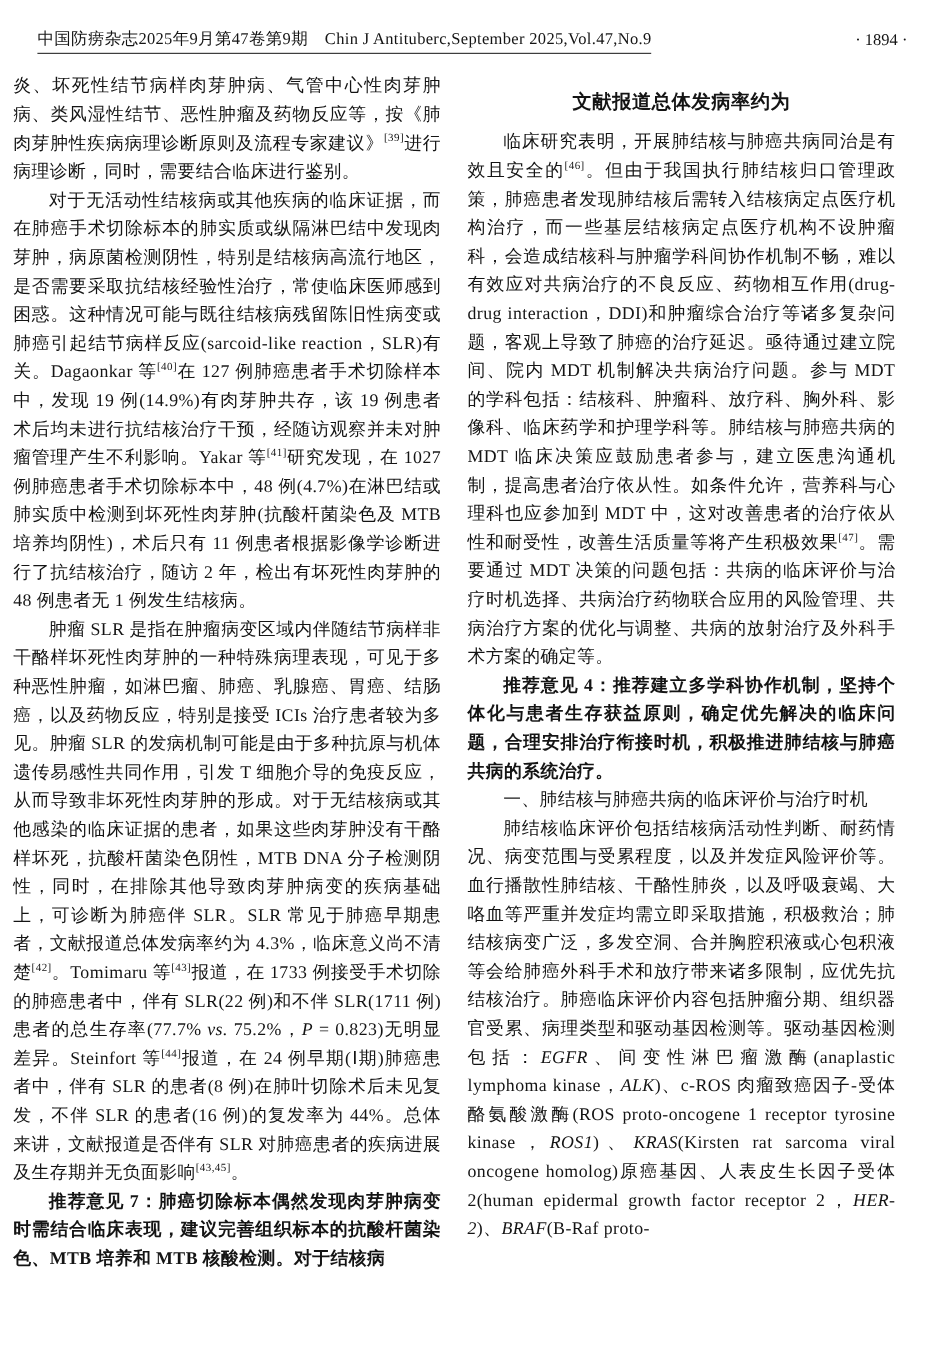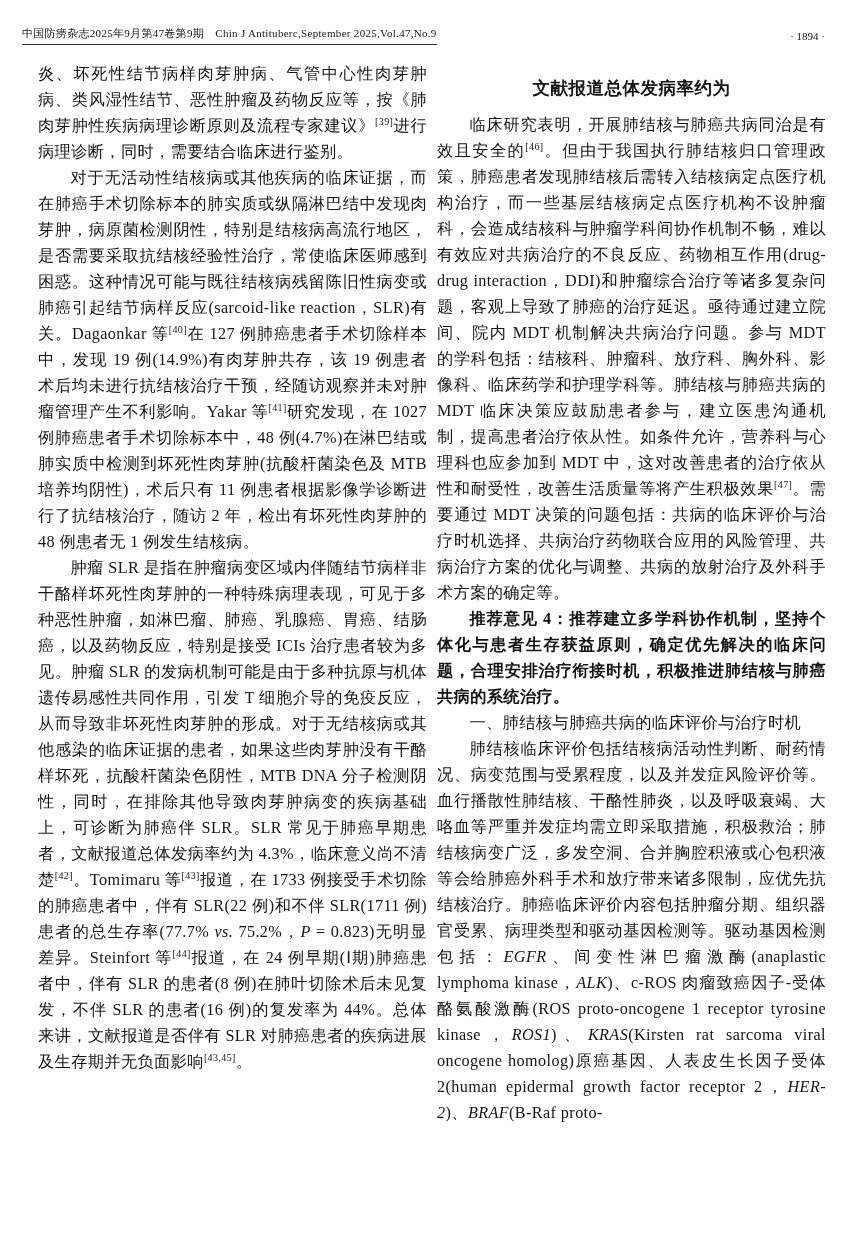--- a/index.html
+++ b/index.html
@@ -10,38 +10,38 @@
     background:#ffffff;
     font-family:"Liberation Serif", serif;
     color:#141414;
     overflow:hidden;
     box-sizing:border-box;
   }
   .header{
     display:flex;
     justify-content:space-between;
     align-items:flex-end;
-    margin:26px 26px 0 22px;
-    font-size:11px;
+    margin:26px 26px 0 34px;
+    font-size:15px;
   }
   .journal{
     display:inline-block;
     border-bottom:1px solid #2a2a2a;
     padding-bottom:3px;
     letter-spacing:0.3px;
     white-space:nowrap;
   }
   .pageno{
     padding-bottom:3px;
     white-space:nowrap;
   }
   .columns{
     display:flex;
-    gap:10px;
-    margin:16px 26px 0 38px;
+    gap:24px;
+    margin:16px 26px 0 12px;
   }
   .col{
     width:389px;
     flex:0 0 389px;
   }
   .col p{
     margin:0;
     font-size:16.2px;
     line-height:26px;
     text-align:justify;
@@ -67,20 +67,21 @@
 <div class="page">
   <div class="header">
     <span class="journal">中国防痨杂志2025年9月第47卷第9期　Chin J Antituberc,September 2025,Vol.47,No.9</span>
     <span class="pageno">· 1894 ·</span>
   </div>
   <div class="columns">
     <div class="col">
         <p class=""><span>炎、坏死性结节病样肉芽肿病、气管中心性肉芽肿病、类风湿性结节、恶性肿瘤及药物反应等，按《肺肉芽肿性疾病病理诊断原则及流程专家建议》</span><sup>[39]</sup><span>进行病理诊断，同时，需要结合临床进行鉴别。</span></p>
         <p class="indent"><span>对于无活动性结核病或其他疾病的临床证据，而在肺癌手术切除标本的肺实质或纵隔淋巴结中发现肉芽肿，病原菌检测阴性，特别是结核病高流行地区，是否需要采取抗结核经验性治疗，常使临床医师感到困惑。这种情况可能与既往结核病残留陈旧性病变或肺癌引起结节病样反应(sarcoid-like reaction，SLR)有关。Dagaonkar 等</span><sup>[40]</sup><span>在 127 例肺癌患者手术切除样本中，发现 19 例(14.9%)有肉芽肿共存，该 19 例患者术后均未进行抗结核治疗干预，经随访观察并未对肿瘤管理产生不利影响。Yakar 等</span><sup>[41]</sup><span>研究发现，在 1027 例肺癌患者手术切除标本中，48 例(4.7%)在淋巴结或肺实质中检测到坏死性肉芽肿(抗酸杆菌染色及 MTB 培养均阴性)，术后只有 11 例患者根据影像学诊断进行了抗结核治疗，随访 2 年，检出有坏死性肉芽肿的 48 例患者无 1 例发生结核病。</span></p>
         <p class="indent"><span>肿瘤 SLR 是指在肿瘤病变区域内伴随结节病样非干酪样坏死性肉芽肿的一种特殊病理表现，可见于多种恶性肿瘤，如淋巴瘤、肺癌、乳腺癌、胃癌、结肠癌，以及药物反应，特别是接受 ICIs 治疗患者较为多见。肿瘤 SLR 的发病机制可能是由于多种抗原与机体遗传易感性共同作用，引发 T 细胞介导的免疫反应，从而导致非坏死性肉芽肿的形成。对于无结核病或其他感染的临床证据的患者，如果这些肉芽肿没有干酪样坏死，抗酸杆菌染色阴性，MTB DNA 分子检测阴性，同时，在排除其他导致肉芽肿病变的疾病基础上，可诊断为肺癌伴 SLR。SLR 常见于肺癌早期患者，文献报道总体发病率约为 4.3%，临床意义尚不清楚</span><sup>[42]</sup><span>。Tomimaru 等</span><sup>[43]</sup><span>报道，在 1733 例接受手术切除的肺癌患者中，伴有 SLR(22 例)和不伴 SLR(1711 例)患者的总生存率(77.7% </span><i>vs.</i><span> 75.2%，</span><i>P</i><span> = 0.823)无明显差异。Steinfort 等</span><sup>[44]</sup><span>报道，在 24 例早期(Ⅰ期)肺癌患者中，伴有 SLR 的患者(8 例)在肺叶切除术后未见复发，不伴 SLR 的患者(16 例)的复发率为 44%。总体来讲，文献报道是否伴有 SLR 对肺癌患者的疾病进展及生存期并无负面影响</span><sup>[43,45]</sup><span>。</span></p>
+        <p class="indent rec"><span>推荐意见 7：肺癌切除标本偶然发现肉芽肿病变时需结合临床表现，建议完善组织标本的抗酸杆菌染色、MTB 培养和 MTB 核酸检测。对于结核病</span></p>
       </div>
     <div class="col">
         <h2 class="heading"><span>文献报道总体发病率约为</span></h2>
         <p class="indent"><span>临床研究表明，开展肺结核与肺癌共病同治是有效且安全的</span><sup>[46]</sup><span>。但由于我国执行肺结核归口管理政策，肺癌患者发现肺结核后需转入结核病定点医疗机构治疗，而一些基层结核病定点医疗机构不设肿瘤科，会造成结核科与肿瘤学科间协作机制不畅，难以有效应对共病治疗的不良反应、药物相互作用(drug-drug interaction，DDI)和肿瘤综合治疗等诸多复杂问题，客观上导致了肺癌的治疗延迟。亟待通过建立院间、院内 MDT 机制解决共病治疗问题。参与 MDT 的学科包括：结核科、肿瘤科、放疗科、胸外科、影像科、临床药学和护理学科等。肺结核与肺癌共病的 MDT 临床决策应鼓励患者参与，建立医患沟通机制，提高患者治疗依从性。如条件允许，营养科与心理科也应参加到 MDT 中，这对改善患者的治疗依从性和耐受性，改善生活质量等将产生积极效果</span><sup>[47]</sup><span>。需要通过 MDT 决策的问题包括：共病的临床评价与治疗时机选择、共病治疗药物联合应用的风险管理、共病治疗方案的优化与调整、共病的放射治疗及外科手术方案的确定等。</span></p>
         <p class="indent rec"><span>推荐意见 4：推荐建立多学科协作机制，坚持个体化与患者生存获益原则，确定优先解决的临床问题，合理安排治疗衔接时机，积极推进肺结核与肺癌共病的系统治疗。</span></p>
         <p class="indent"><span>一、肺结核与肺癌共病的临床评价与治疗时机</span></p>
         <p class="indent"><span>肺结核临床评价包括结核病活动性判断、耐药情况、病变范围与受累程度，以及并发症风险评价等。血行播散性肺结核、干酪性肺炎，以及呼吸衰竭、大咯血等严重并发症均需立即采取措施，积极救治；肺结核病变广泛，多发空洞、合并胸腔积液或心包积液等会给肺癌外科手术和放疗带来诸多限制，应优先抗结核治疗。肺癌临床评价内容包括肿瘤分期、组织器官受累、病理类型和驱动基因检测等。驱动基因检测包括：</span><i>EGFR</i><span>、间变性淋巴瘤激酶(anaplastic lymphoma kinase，</span><i>ALK</i><span>)、c-ROS 肉瘤致癌因子-受体酪氨酸激酶(ROS proto-oncogene 1 receptor tyrosine kinase，</span><i>ROS1</i><span>)、</span><i>KRAS</i><span>(Kirsten rat sarcoma viral oncogene homolog)原癌基因、人表皮生长因子受体 2(human epidermal growth factor receptor 2，</span><i>HER-2</i><span>)、</span><i>BRAF</i><span>(B-Raf proto-</span></p>
       </div>
   </div>
 </div>

